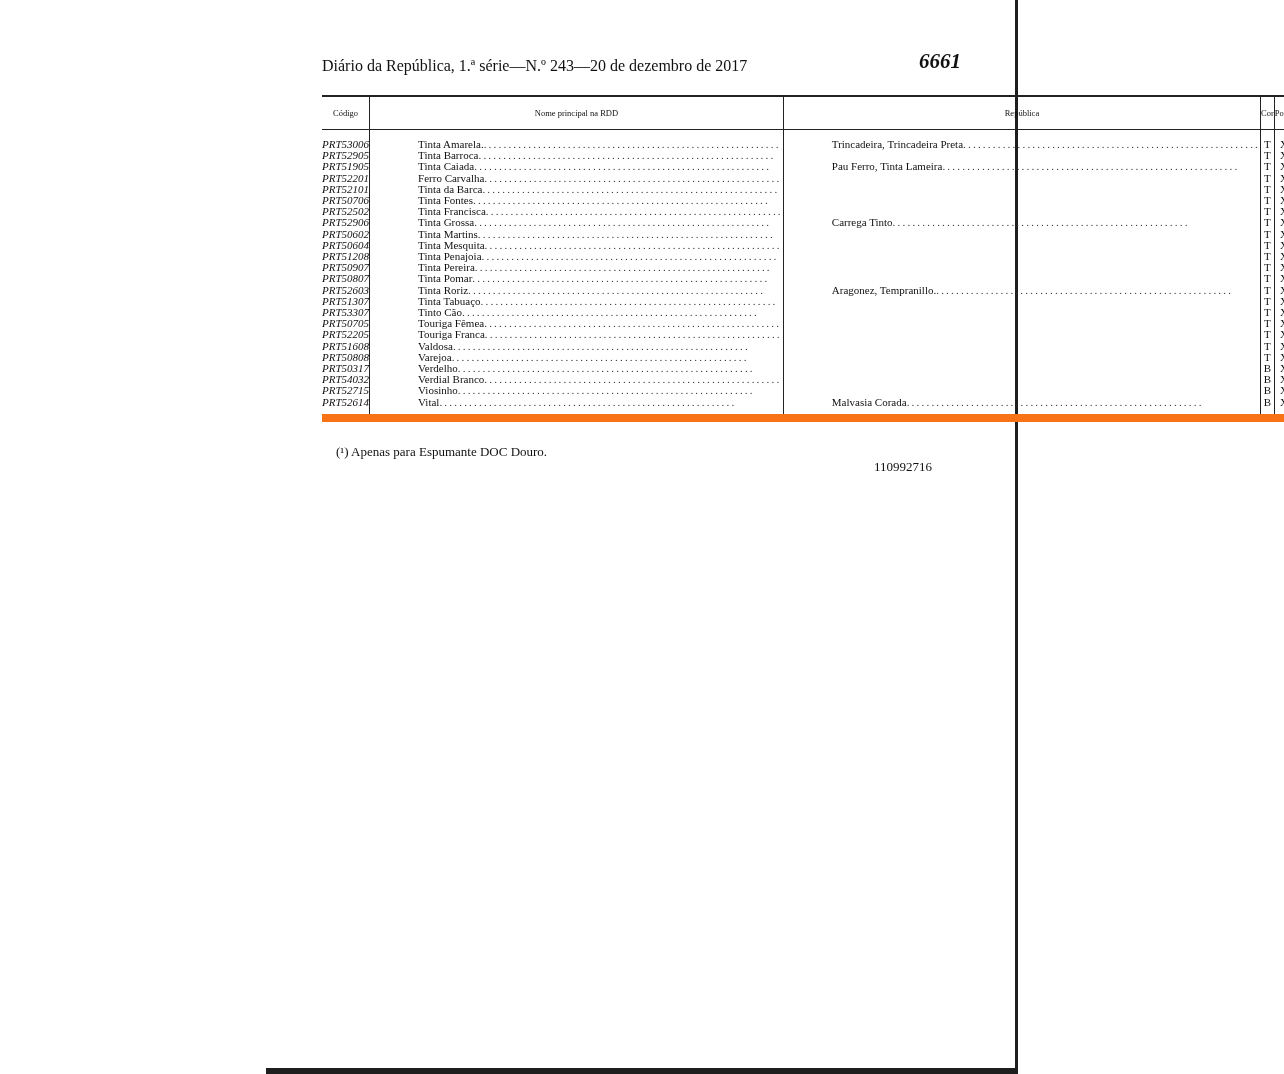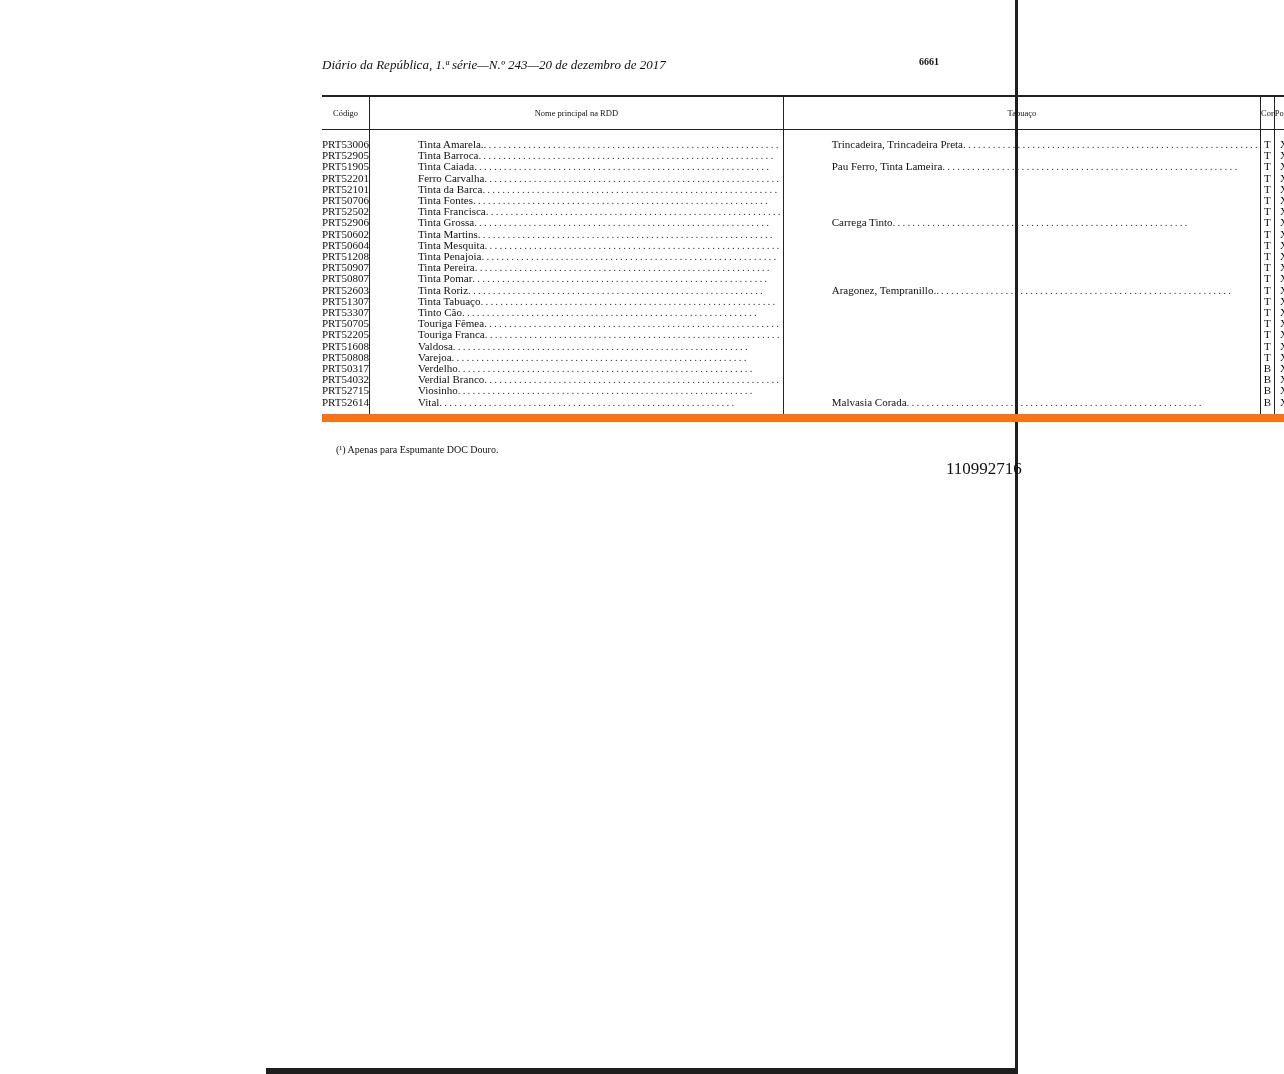--- a/index.html
+++ b/index.html
@@ -2,45 +2,45 @@
 <html><head>
 <meta charset="utf-8">
 <style>
   html, body { margin:0; padding:0; }
   body {
     width:1284px; height:1074px; background:#ffffff; position:relative; overflow:hidden;
     font-family:"Liberation Serif", serif; color:#111;
   }
   .page-right-border { position:absolute; left:1015px; top:0; width:3px; height:1074px; background:#1e1e1e; }
   .page-bottom-border { position:absolute; left:266px; top:1068px; width:752px; height:6px; background:#1e1e1e; }
-  .header-title { position:absolute; left:322px; top:57px; font-size:13px; font-style:italic; }
-  .page-number { position:absolute; left:919px; top:56px; font-size:10px; font-weight:bold; }
+  .header-title { position:absolute; left:322px; top:57px; font-size:16px; }
+  .page-number { position:absolute; left:919px; top:49px; font-size:21px; font-weight:bold;font-style:italic; }
   table.grid {
     position:absolute; left:322px; top:95px; width:630px; border-collapse:collapse;
     border-top:2px solid #222; border-bottom:8px solid #f97316;
   }
   table.grid th {
     font-weight:normal; font-size:8.5px; height:32px; border-bottom:1px solid #222;
     border-left:1px solid #222; padding:0; text-align:center; vertical-align:middle;
   }
   table.grid th:first-child { border-left:none; }
   table.grid td {
     font-size:11px; line-height:11.2px; padding:0; border-left:1px solid #222; vertical-align:top;
     white-space:nowrap;
   }
-  table.grid td:first-child { border-left:none; text-align:center; }
+  table.grid td:first-child { border-left:none; text-align:center;font-style:italic; }
   table.grid tr.spacer td { height:9px; }
   table.grid tr.last td { padding-bottom:6px; }
   td.name, td.syn { padding-left:3px !important; overflow:hidden; }
   .leader { display:flex; }
   .leader .txt { flex:none;margin-left:45px; }
   .leader .dots { flex:1; overflow:hidden; letter-spacing:2.2px; color:#333; }
   td.c { text-align:center; }
-  .footnote { position:absolute; left:336px; top:444px; font-size:10px; }
-  .doc-id { position:absolute; left:946px; top:459px; font-size:17px; }
+  .footnote { position:absolute; left:336px; top:444px; font-size:13px; }
+  .doc-id { position:absolute; left:874px; top:459px; font-size:13px; }
 </style>
 </head>
 <body>
 
 <div class="page-right-border"></div>
 <div class="page-bottom-border"></div>
 
 <div class="header-title">Diário da República, 1.ª série—N.º 243—20  de  dezembro  de  2017</div>
 <div class="page-number">6661</div>
 
@@ -50,21 +50,21 @@
       <col style="width:196px">
       <col style="width:163px">
     <col style="width:57px">
       <col style="width:59px">
       <col style="width:58px">
   </colgroup>
   <thead>
     <tr>
       <th>Código</th>
       <th>Nome principal na RDD</th>
-      <th>Tabuaço</th>
+      <th>República</th>
       <th>Cor</th>
       <th>Porto</th>
       <th>Douro</th>
     </tr>
   </thead>
   <tbody id="tbody">
     <tr class="spacer">
         <td></td>
         <td></td>
         <td></td>

